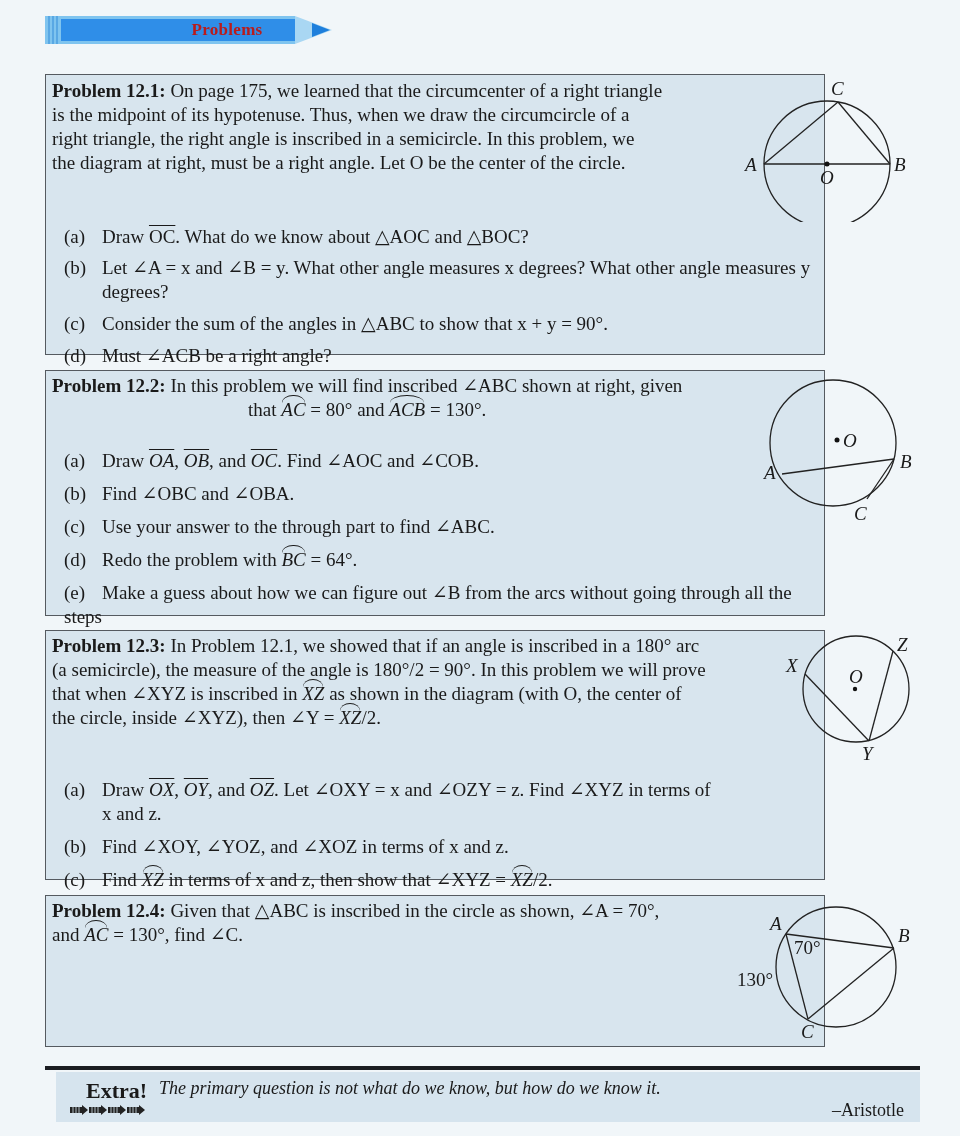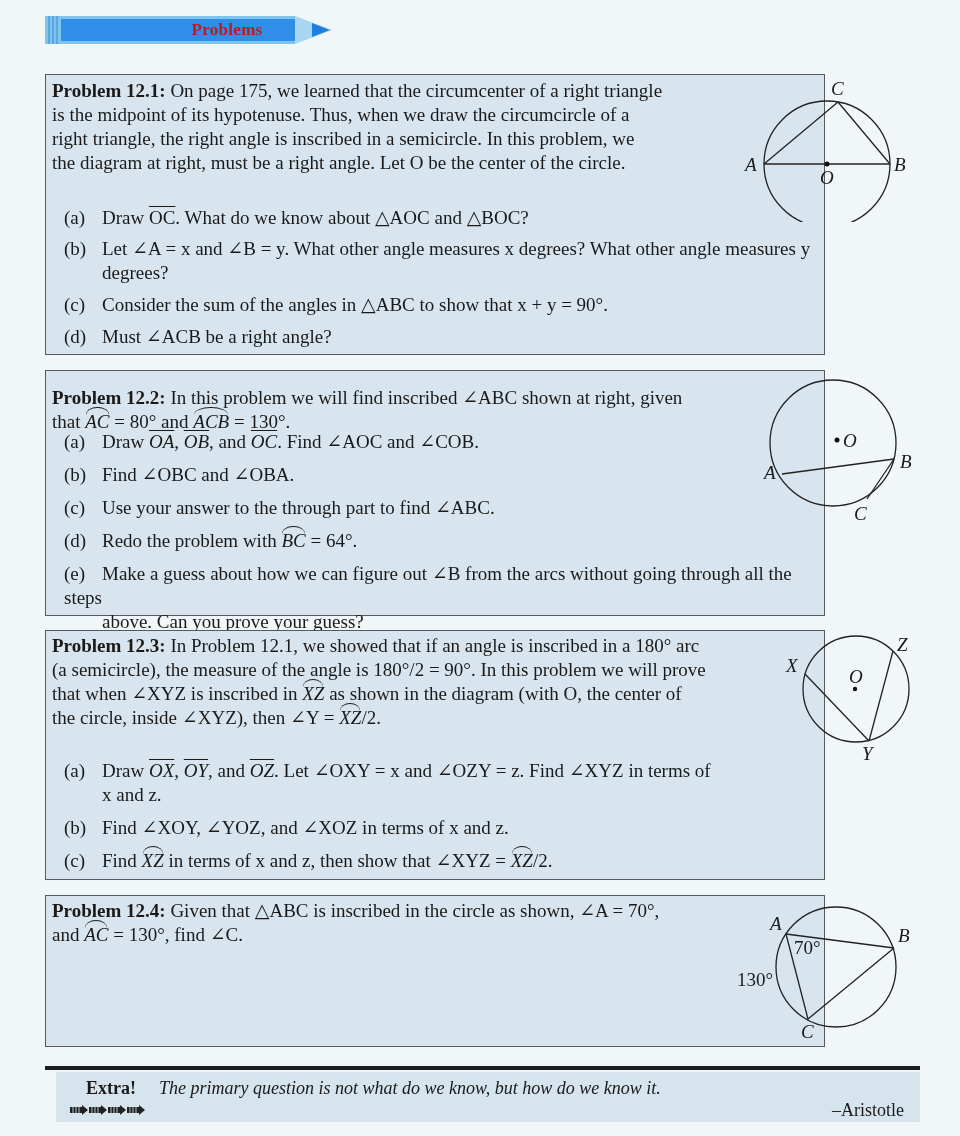--- a/index.html
+++ b/index.html
@@ -16,39 +16,39 @@
     font-weight: bold; font-size: 17px; color: #b91c1c; letter-spacing: 0.3px;
   }
   .problem-box {
     position: absolute; left: 45px; width: 780px;
     background: #d8e5ee;
     border: 1.5px solid #555a60;
     box-sizing: border-box;
   }
   .p-intro { position: absolute; left: 6px; font-size: 19px; line-height: 24px; }
   .p-label { font-weight: bold; }
-  .part { position: absolute; left: 18px; font-size: 19px; line-height: 24px; }
+  .part { position: absolute; left: 18px; font-size: 19px; line-height: 24px; margin-top: 19px; }
   .part .letter { display: inline-block; width: 38px; }
   .part .cont { padding-left: 38px; display: block; }
   .ov { text-decoration: overline; }
   .arc { position: relative; display: inline-block; }
   .arc::before {
     content: ""; position: absolute; left: 1px; right: 1px; top: -3px; height: 7px;
     border-top: 1.4px solid #1a1a1a; border-radius: 50% 50% 0 0 / 100% 100% 0 0;
   }
   i { font-style: italic; }
   .diagram { position: absolute; }
   .diagram svg text { font-family: "Liberation Serif", "DejaVu Serif", serif; font-style: italic; font-size: 19px; fill: #1a1a1a; }
   .diagram svg text.up { font-style: normal; }
   .rule { position: absolute; left: 45px; top: 1066px; width: 875px; height: 4px; background: #1b1d22; }
   .extra-box {
     position: absolute; left: 56px; top: 1072px; width: 864px; height: 50px;
     background: #d6e4ee;
   }
-  .extra-label { position: absolute; left: 30px; top: 6px; font-size: 18px; font-weight: bold; }
+  .extra-label { position: absolute; left: 30px; top: 6px; font-size: 22px; font-weight: bold; }
   .extra-quote { position: absolute; left: 103px; top: 6px; font-size: 18px; font-style: italic; }
   .extra-author { position: absolute; right: 16px; top: 28px; font-size: 18px; }
   .extra-arrows { position: absolute; left: 14px; top: 30px; }
 </style>
 </head>
 <body>
 
 <div class="header-pencil">
   <svg width="287" height="34" viewBox="0 0 287 34">
     <rect x="0" y="3" width="250" height="28" fill="#7fc4ef"></rect>
@@ -91,21 +91,21 @@
       <circle cx="88" cy="87" r="2.5" fill="#111"></circle>
       <text x="6" y="94">A</text>
       <text x="155" y="94">B</text>
       <text x="92" y="18">C</text>
       <text x="81" y="107">O</text>
     </svg>
   </div>
 </div>
 
 <div class="problem-box" style="top:370px;height:246px;">
-  <div class="p-intro" style="top:15px;">
+  <div class="p-intro" style="top:3px;text-align:center;">
     <div><span class="p-label">Problem 12.2:</span> <span>In this problem we will find inscribed ∠ABC shown at right, given</span></div>
     <div><span>that </span><i class="arc">AC</i><span> = 80° and </span><i class="arc">ACB</i><span> = 130°.</span></div>
   </div>
   <div class="part" style="top:59px;">
     <span class="letter">(a)</span><span>Draw </span><i class="ov">OA</i><span>, </span><i class="ov">OB</i><span>, and </span><i class="ov">OC</i><span>. Find ∠AOC and ∠COB.</span>
   </div>
   <div class="part" style="top:92px;">
     <span class="letter">(b)</span><span>Find ∠OBC and ∠OBA.</span>
   </div>
   <div class="part" style="top:125px;">

